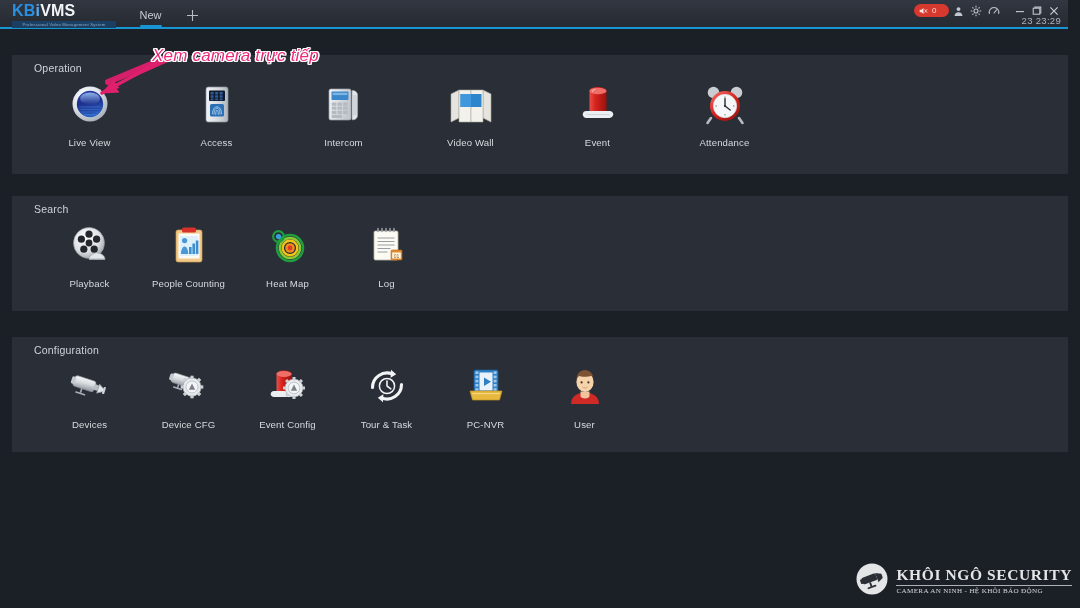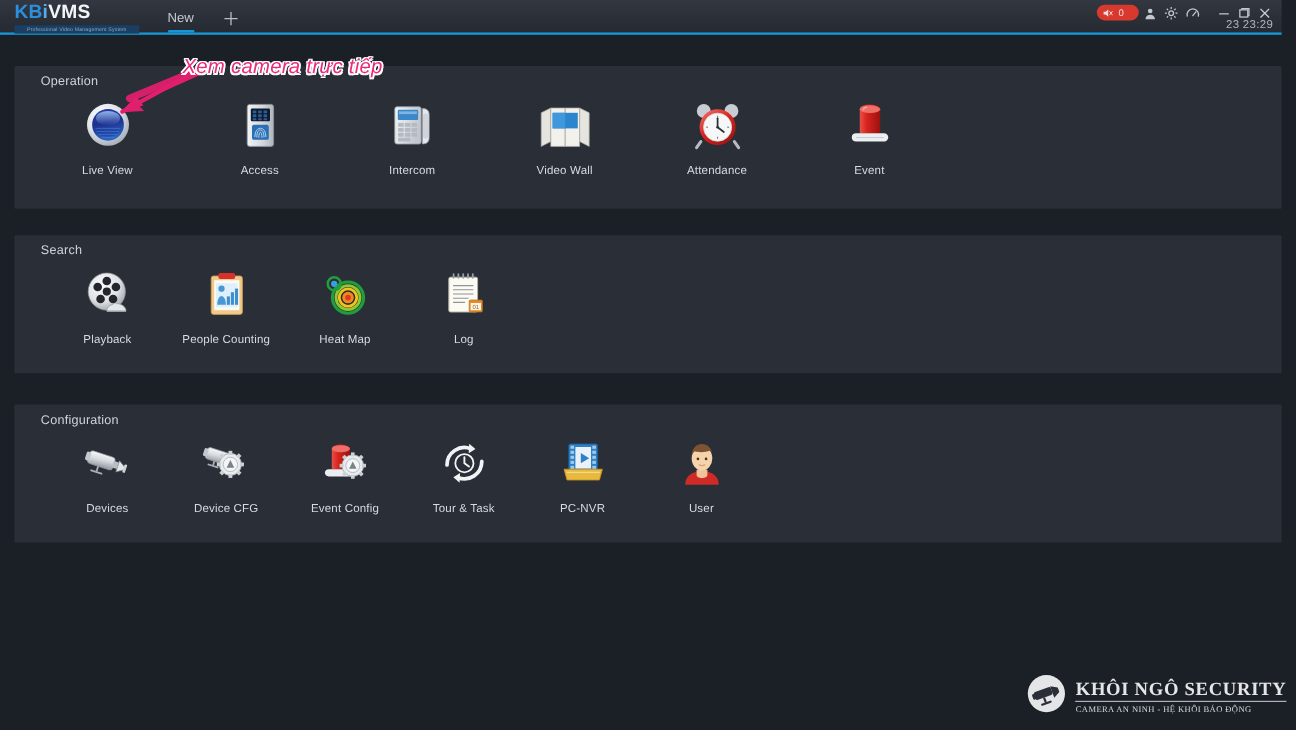--- a/index.html
+++ b/index.html
@@ -299,20 +299,40 @@
             <rect x="12.5" y="13" width="10.5" height="13" fill="#3f97dc"></rect>
           </svg>
         </div>
         <div class="cap">Video Wall</div>
       </div>
 
       <div class="cell">
         <div class="ic">
           <svg width="46" height="46" viewBox="0 0 46 46">
             <defs>
+              <linearGradient id="evRed" x1="0" y1="0" x2="1" y2="0">
+                <stop offset="0" stop-color="#e8504a"></stop>
+                  <stop offset="0.35" stop-color="#d8231d"></stop>
+                  <stop offset="1" stop-color="#99120f"></stop>
+              </linearGradient>
+            </defs>
+            <path d="M14.5 10c0-2.4 3.8-4 8.5-4s8.5 1.6 8.5 4v20h-17z" fill="url(#evRed)"></path>
+            <ellipse cx="23" cy="10" rx="8.5" ry="3.2" fill="#ef6f68"></ellipse>
+            <path d="M17.5 10.5c0-1.3 1.6-2.2 2.6-2.2" stroke="#ffb3ad" stroke-width="1.3" fill="none" stroke-linecap="round" opacity="0.8"></path>
+            <path d="M11.5 30h23c2.3 0 3.7 1.6 3.7 3.3S36.8 37 34.5 37h-23c-2.3 0-3.7-1.6-3.7-3.7S9.2 30 11.5 30z" fill="#eceff2"></path>
+            <path d="M11.5 33.6h23" stroke="#c5cacf" stroke-width="0.8"></path>
+          </svg>
+        </div>
+        <div class="cap">Event</div>
+      </div>
+
+      <div class="cell">
+        <div class="ic">
+          <svg width="46" height="46" viewBox="0 0 46 46">
+            <defs>
               <linearGradient id="atRed" x1="0.15" y1="0" x2="0.9" y2="1">
                 <stop offset="0" stop-color="#ef6a62"></stop>
                   <stop offset="0.45" stop-color="#d8241e"></stop>
                   <stop offset="1" stop-color="#96120e"></stop>
               </linearGradient>
             </defs>
             <circle cx="11.5" cy="11.5" r="5.8" fill="#c9ccd1"></circle>
             <circle cx="34.5" cy="11.5" r="5.8" fill="#c9ccd1"></circle>
             <path d="M9 37l-3.5 5M37 37l3.5 5" stroke="#b7bbc1" stroke-width="2.6" stroke-linecap="round"></path>
             <circle cx="23" cy="25" r="15" fill="url(#atRed)"></circle>
@@ -320,40 +340,20 @@
             <circle cx="23" cy="25" r="11.7" fill="none" stroke="#d5d8dc" stroke-width="0.7"></circle>
             <g stroke="#5b6068" stroke-width="0.75">
               <path d="M23 15.4v1.6M23 33v1.6M13.4 25h1.6M31 25h1.6"></path>
             </g>
             <path d="M23 25V17.6" stroke="#2d3138" stroke-width="1.45" stroke-linecap="round"></path>
             <path d="M23 25l5.2 4" stroke="#2d3138" stroke-width="1.45" stroke-linecap="round"></path>
             <circle cx="23" cy="25" r="1.1" fill="#2d3138"></circle>
           </svg>
         </div>
         <div class="cap">Attendance</div>
-      </div>
-
-      <div class="cell">
-        <div class="ic">
-          <svg width="46" height="46" viewBox="0 0 46 46">
-            <defs>
-              <linearGradient id="evRed" x1="0" y1="0" x2="1" y2="0">
-                <stop offset="0" stop-color="#e8504a"></stop>
-                  <stop offset="0.35" stop-color="#d8231d"></stop>
-                  <stop offset="1" stop-color="#99120f"></stop>
-              </linearGradient>
-            </defs>
-            <path d="M14.5 10c0-2.4 3.8-4 8.5-4s8.5 1.6 8.5 4v20h-17z" fill="url(#evRed)"></path>
-            <ellipse cx="23" cy="10" rx="8.5" ry="3.2" fill="#ef6f68"></ellipse>
-            <path d="M17.5 10.5c0-1.3 1.6-2.2 2.6-2.2" stroke="#ffb3ad" stroke-width="1.3" fill="none" stroke-linecap="round" opacity="0.8"></path>
-            <path d="M11.5 30h23c2.3 0 3.7 1.6 3.7 3.3S36.8 37 34.5 37h-23c-2.3 0-3.7-1.6-3.7-3.7S9.2 30 11.5 30z" fill="#eceff2"></path>
-            <path d="M11.5 33.6h23" stroke="#c5cacf" stroke-width="0.8"></path>
-          </svg>
-        </div>
-        <div class="cap">Event</div>
       </div>
 
     </div>
   </div>
 
   <div class="panel" style="top:196px; height:115px;padding-left:48px;">
     <div class="panel-title" style="top:7px; left:22px;">Search</div>
     <div class="grid" style="top:26px; left:36px;">
 
       <div class="cell">

